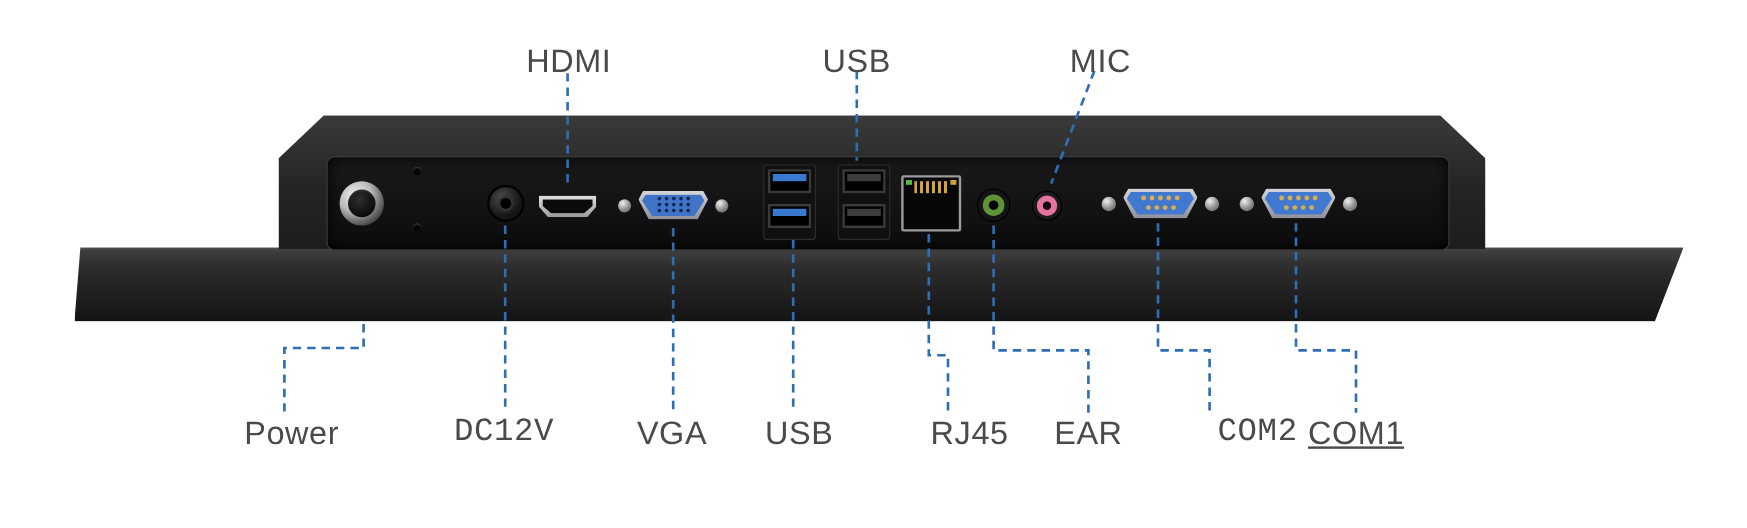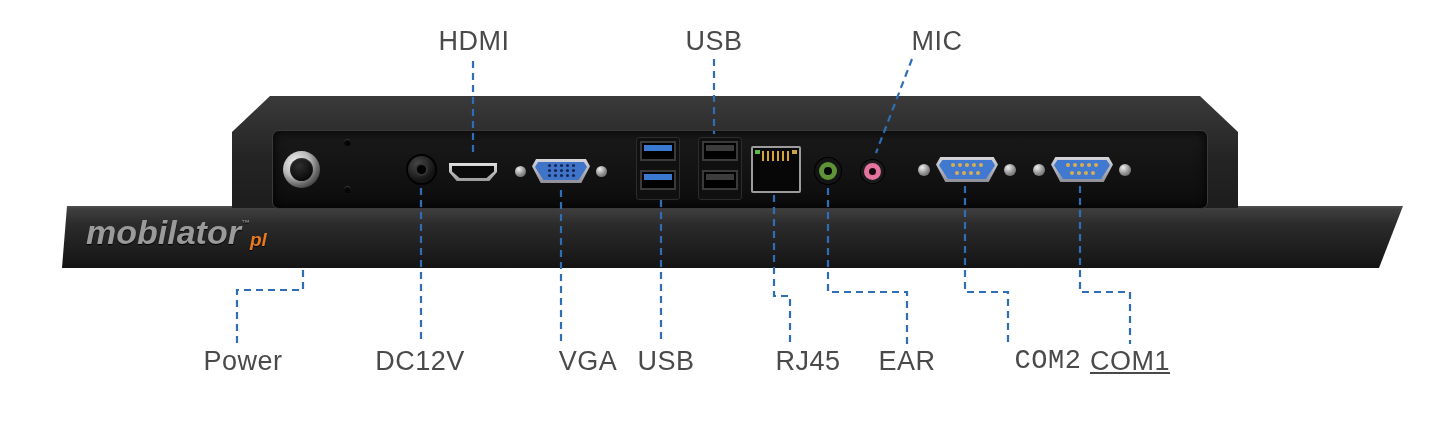--- a/index.html
+++ b/index.html
@@ -2,24 +2,24 @@
 <html><head>
 <meta charset="utf-8">
 <style>
   html,body{margin:0;padding:0;background:#ffffff;}
   .stage{position:relative;width:1456px;height:440px;background:#ffffff;overflow:hidden;
          font-family:"Liberation Sans",sans-serif;}
 
   
   .label{position:absolute;transform:translateX(-50%);font-size:27px;color:#4a4a4a;
          letter-spacing:.5px;white-space:nowrap;line-height:1.15;}
-  .label.top{top:26px;}
+  .label.top{top:36px;}
   .label.bottom{top:346px;}
-  .lab-hdmi{left:474px;} .lab-usb-top{left:714px;} .lab-mic{left:917px;margin-left:20px;}
-  .lab-power{left:243px;} .lab-dc12v{left:420px;} .lab-vga{left:588px;}
+  .lab-hdmi{left:474px;} .lab-usb-top{left:714px;} .lab-mic{left:917px;}
+  .lab-power{left:243px;} .lab-dc12v{left:420px;font-family:Liberation Mono, monospace;} .lab-vga{left:560px;}
   .lab-usb-bottom{left:666px;} .lab-rj45{left:790px;margin-left:18px;} .lab-ear{left:907px;}
   .lab-com2{left:1048px;font-family:Liberation Mono, monospace;} .lab-com1{left:1130px;text-decoration:underline;}
 
   
   .bezel-strip{position:absolute;left:62px;top:206px;width:1341px;height:62px;
     background:linear-gradient(180deg,#424242 0%,#2b2b2b 30%,#141414 100%);
     clip-path:polygon(5px 0,100% 0,calc(100% - 24px) 100%,0 100%);
     box-shadow:inset 0 2px 2px rgba(255,255,255,.07);}
   .back-panel{position:absolute;left:232px;top:96px;width:1006px;height:112px;
     background:linear-gradient(180deg,#3a3a3a,#242424 55%,#1d1d1d);
@@ -109,21 +109,20 @@
 </style>
 </head>
 <body>
 
 <div class="stage">
 
   <div class="bezel-strip"></div>
   <div class="back-panel"></div>
   <div class="recess"></div>
 
-  <div class="logo"><span>mobilator</span><span class="tm">™</span><span class="tld">pl</span></div>
 
   <div class="power-btn" title="Power button"></div>
   <div class="screw s1"></div>
   <div class="screw s2"></div>
 
   <div class="dc-jack" title="DC12V power jack"></div>
 
   <div class="hdmi" title="HDMI port"></div>
 
   <div class="vga" title="VGA port">

